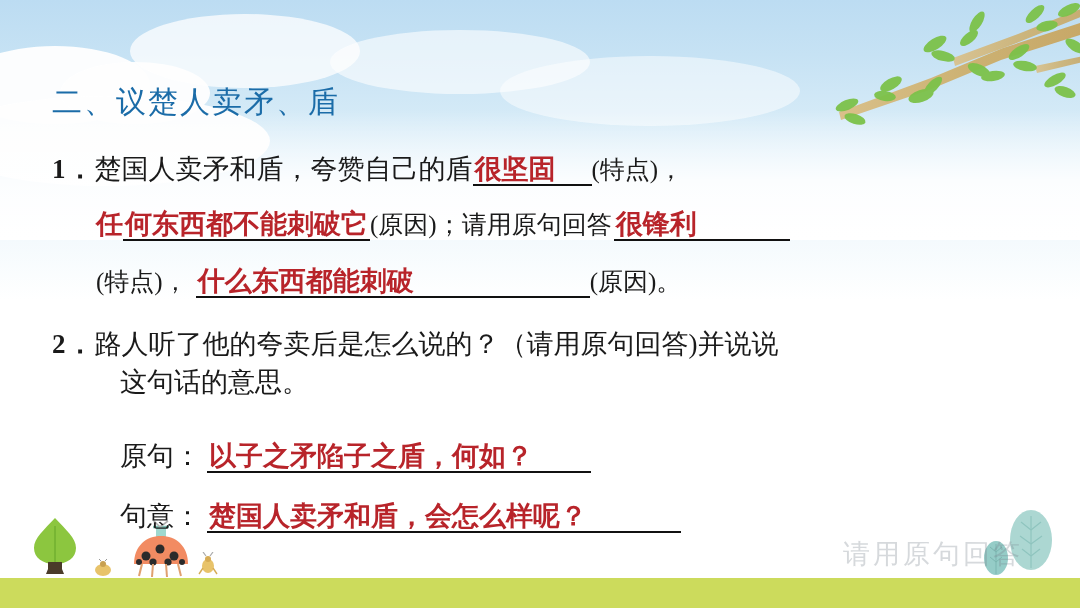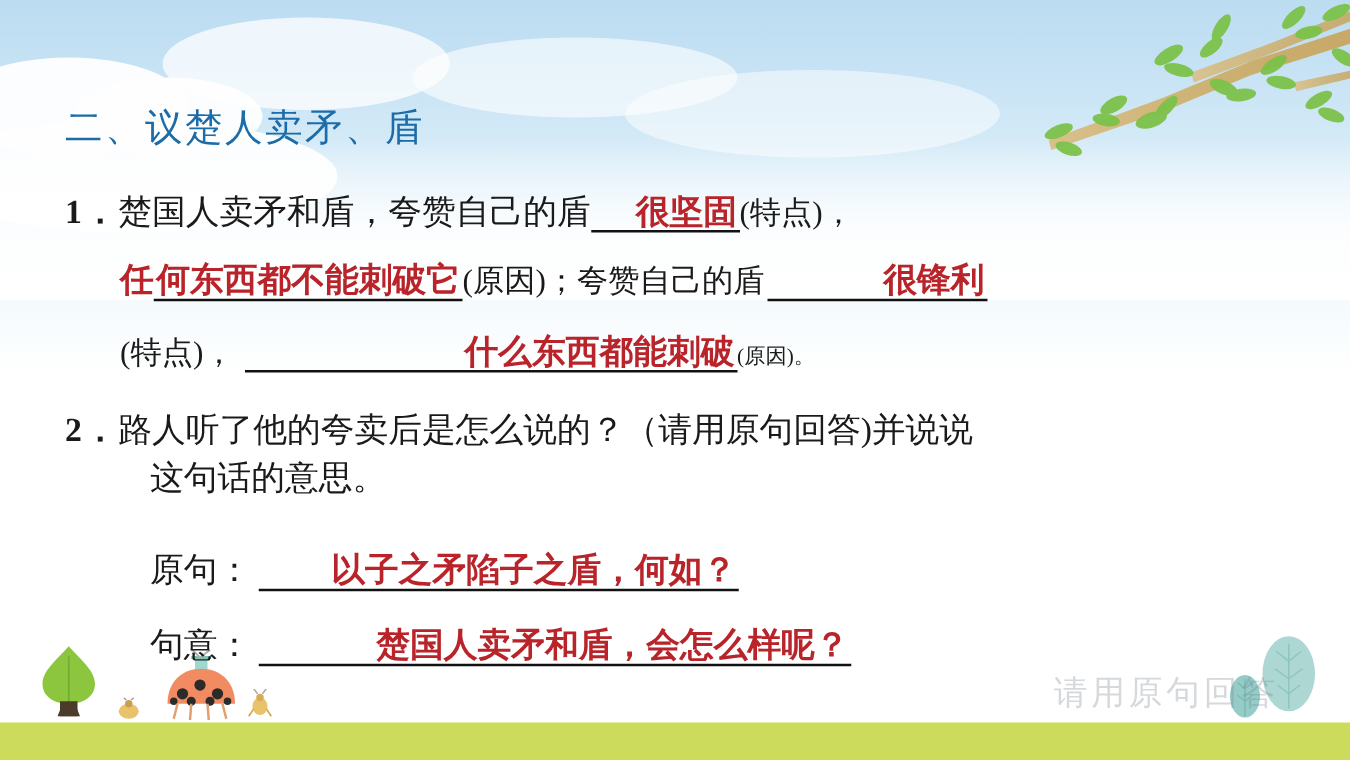--- a/index.html
+++ b/index.html
@@ -93,21 +93,21 @@
     line-height: 1;
   }
   .qnum {
     font-weight: bold;
     font-family: "Liberation Serif", serif;
     letter-spacing: 1px;
   }
   .blank {
     display: inline-block;
     border-bottom: 2.5px solid #111;
-    text-align: right;
+    text-align: left;
     color: #b8242a;
     font-weight: bold;
     vertical-align: baseline;
     padding: 0 2px 1px 2px;
   }
   .ans {
     color: #b8242a;
     font-weight: bold;
   }
   .label {
@@ -278,25 +278,25 @@
 
   <div class="content">
 
     <div class="section-title">二、议楚人卖矛、盾</div>
 
     <div class="qline" style="left:52px; top:156px;">
       <span class="qnum">1．</span><span>楚国人卖矛和盾，夸赞自己的盾</span><span class="blank" style="min-width:115px;">很坚固</span><span style="font-size:25px;">(特点)，</span>
     </div>
 
     <div class="qline" style="left:96px; top:211px;">
-      <span class="ans">任</span><span class="blank">何东西都不能刺破它</span><span style="font-size:25px;">(原因)；夸赞自己的盾</span><span class="blank" style="min-width:172px; margin-left:2px;">很锋利</span>
+      <span class="ans">任</span><span class="blank">何东西都不能刺破它</span><span style="font-size:25px;">(原因)；请用原句回答</span><span class="blank" style="min-width:172px; margin-left:2px;">很锋利</span>
     </div>
 
     <div class="qline" style="left:96px; top:268px;">
-      <span style="font-size:25px;">(特点)，</span><span class="blank" style="min-width:390px; margin-left:8px;">什么东西都能刺破</span><span style="font-size:17px;">(原因)。</span>
+      <span style="font-size:25px;">(特点)，</span><span class="blank" style="min-width:390px; margin-left:8px;">什么东西都能刺破</span><span style="font-size:25px;">(原因)。</span>
     </div>
 
     <div class="qline" style="left:52px; top:331px;">
       <span class="qnum">2．</span><span>路人听了他的夸卖后是怎么说的？（请用原句回答)并说说</span>
     </div>
 
     <div class="qline" style="left:120px; top:369px;text-align:right;">
       <span>这句话的意思。</span>
     </div>
 

